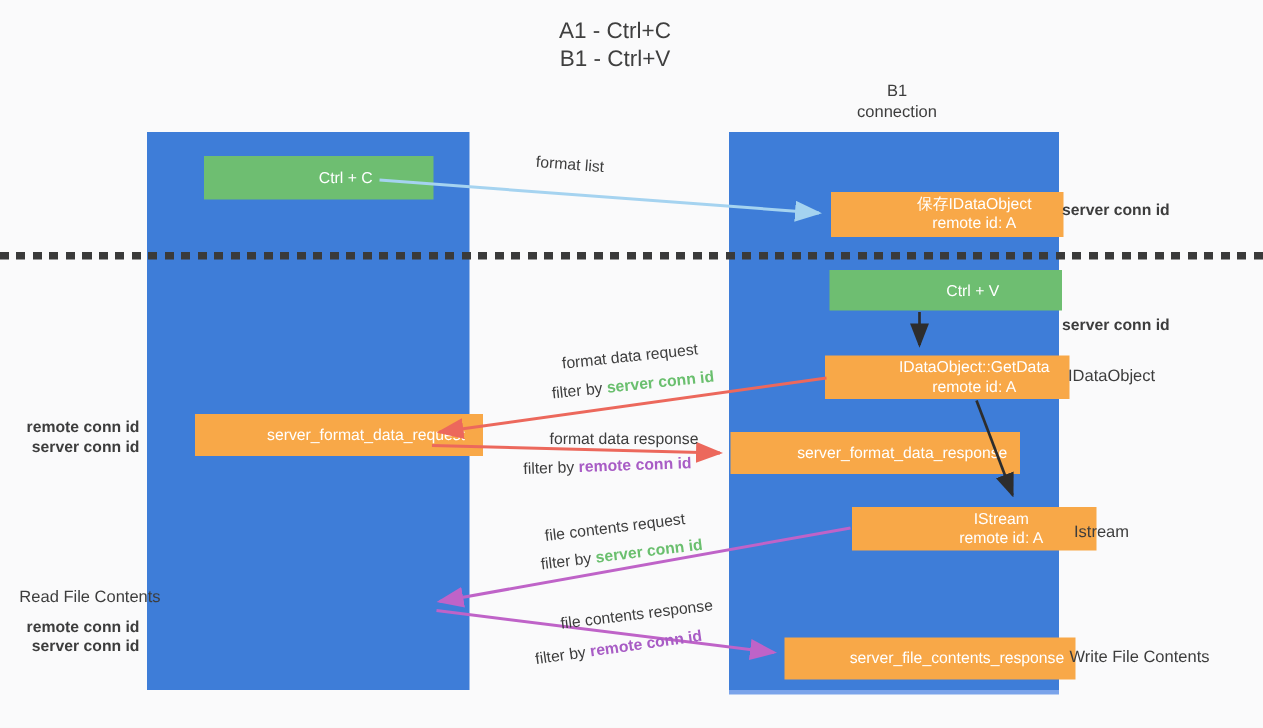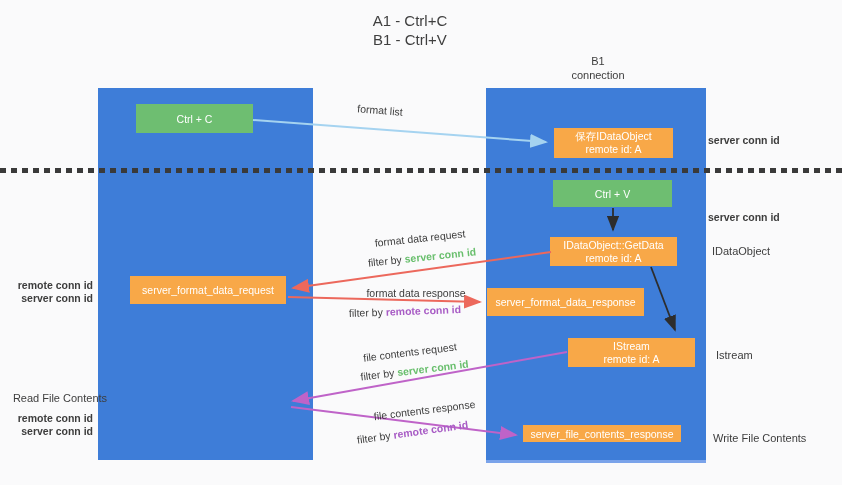--- a/index.html
+++ b/index.html
@@ -12,33 +12,33 @@
   .lane-b1{left:486px;width:220px;}
   .lane-highlight{position:absolute;left:486px;top:460px;width:220px;height:3px;background:#7aa3ea;z-index:1;}
   .dotted{position:absolute;left:0;top:168px;width:842px;height:5px;z-index:2;
     background:repeating-linear-gradient(90deg,#3a3a3a 0 6px,transparent 6px 11px);}
   .title{position:absolute;left:310px;top:11px;width:200px;text-align:center;
     font-size:15px;color:#3f3f3f;line-height:19px;z-index:5;}
   .hdr{position:absolute;width:100px;text-align:center;font-size:11px;color:#3d3d3d;line-height:14px;z-index:5;}
   .hdr-a1{left:146px;top:54px;}
   .hdr-b1{left:548px;top:54px;}
   .node{position:absolute;display:flex;align-items:center;justify-content:center;
-    color:#fff;text-align:center;font-size:10.5px;z-index:3;white-space:nowrap;}
+    color:#fff;text-align:center;font-size:10.5px;z-index:3;white-space:nowrap;padding-left:36px;}
   .two-line{flex-direction:column;line-height:13px;}
   .box-green{background:#6ebe71;}
   .box-orange{background:#f8a848;}
   .n-ctrl-c{left:136px;top:104px;width:117px;height:29px;}
   .n-save{left:554px;top:128px;width:119px;height:30px;}
   .n-ctrl-v{left:553px;top:180px;width:119px;height:27px;}
   .n-getdata{left:550px;top:237px;width:127px;height:29px;}
   .n-fmt-req{left:130px;top:276px;width:156px;height:28px;}
   .n-fmt-resp{left:487px;top:288px;width:157px;height:28px;}
   .n-istream{left:568px;top:338px;width:127px;height:29px;}
   .n-file-req{left:128px;top:392px;width:158px;height:28px;}
-  .n-file-resp{left:523px;top:425px;width:158px;height:17px;}
+  .n-file-resp{left:523px;top:425px;width:158px;height:28px;}
   .albl{position:absolute;font-size:10.5px;color:#3d3d3d;white-space:nowrap;text-align:center;z-index:5;}
   .green-t{color:#6abf6e;font-weight:bold;}
   .purple-t{color:#a85cc5;font-weight:bold;}
   .albl .green-t,.albl .purple-t{margin-left:3px;}
   .l-format-list{left:340px;top:104px;width:80px;transform:rotate(4.5deg);}
   .l-fdr1{left:355px;top:232px;width:130px;transform:rotate(-6deg);}
   .l-fdr2{left:352px;top:251px;width:140px;transform:rotate(-6deg);}
   .l-fdresp1{left:356px;top:287px;width:120px;text-align:center;}
   .l-fdresp2{left:340px;top:305px;width:130px;transform:rotate(-2deg);}
   .l-fcr1{left:350px;top:346px;width:120px;transform:rotate(-7deg);}

